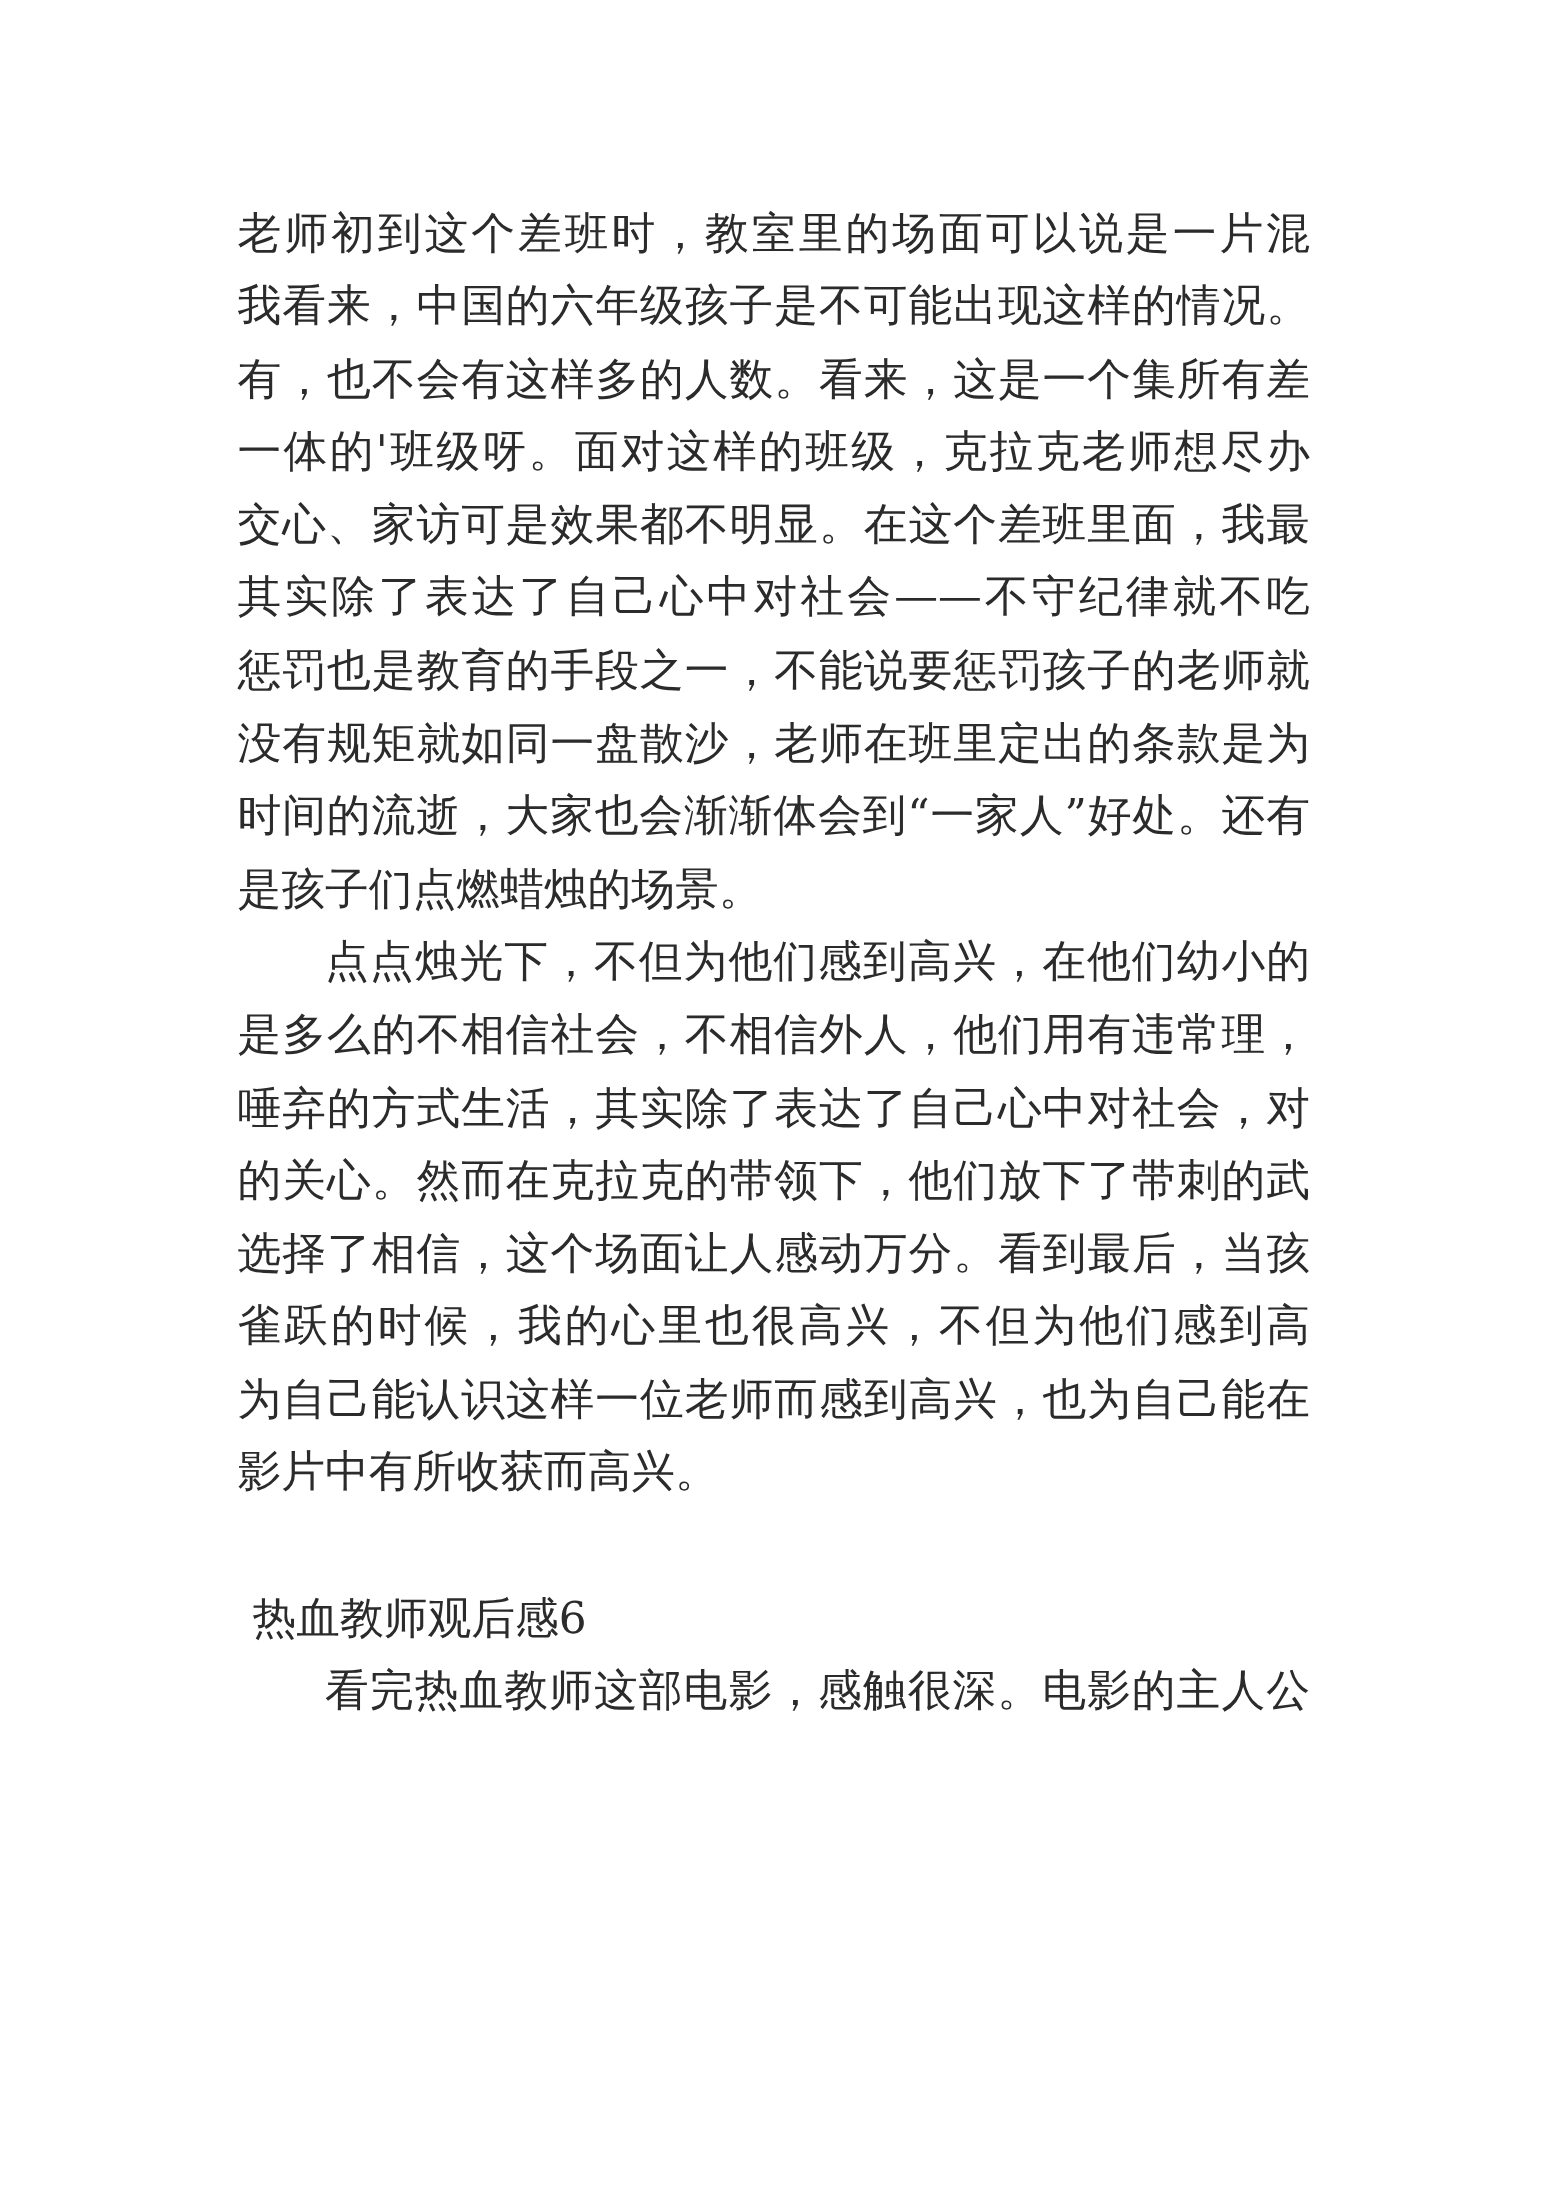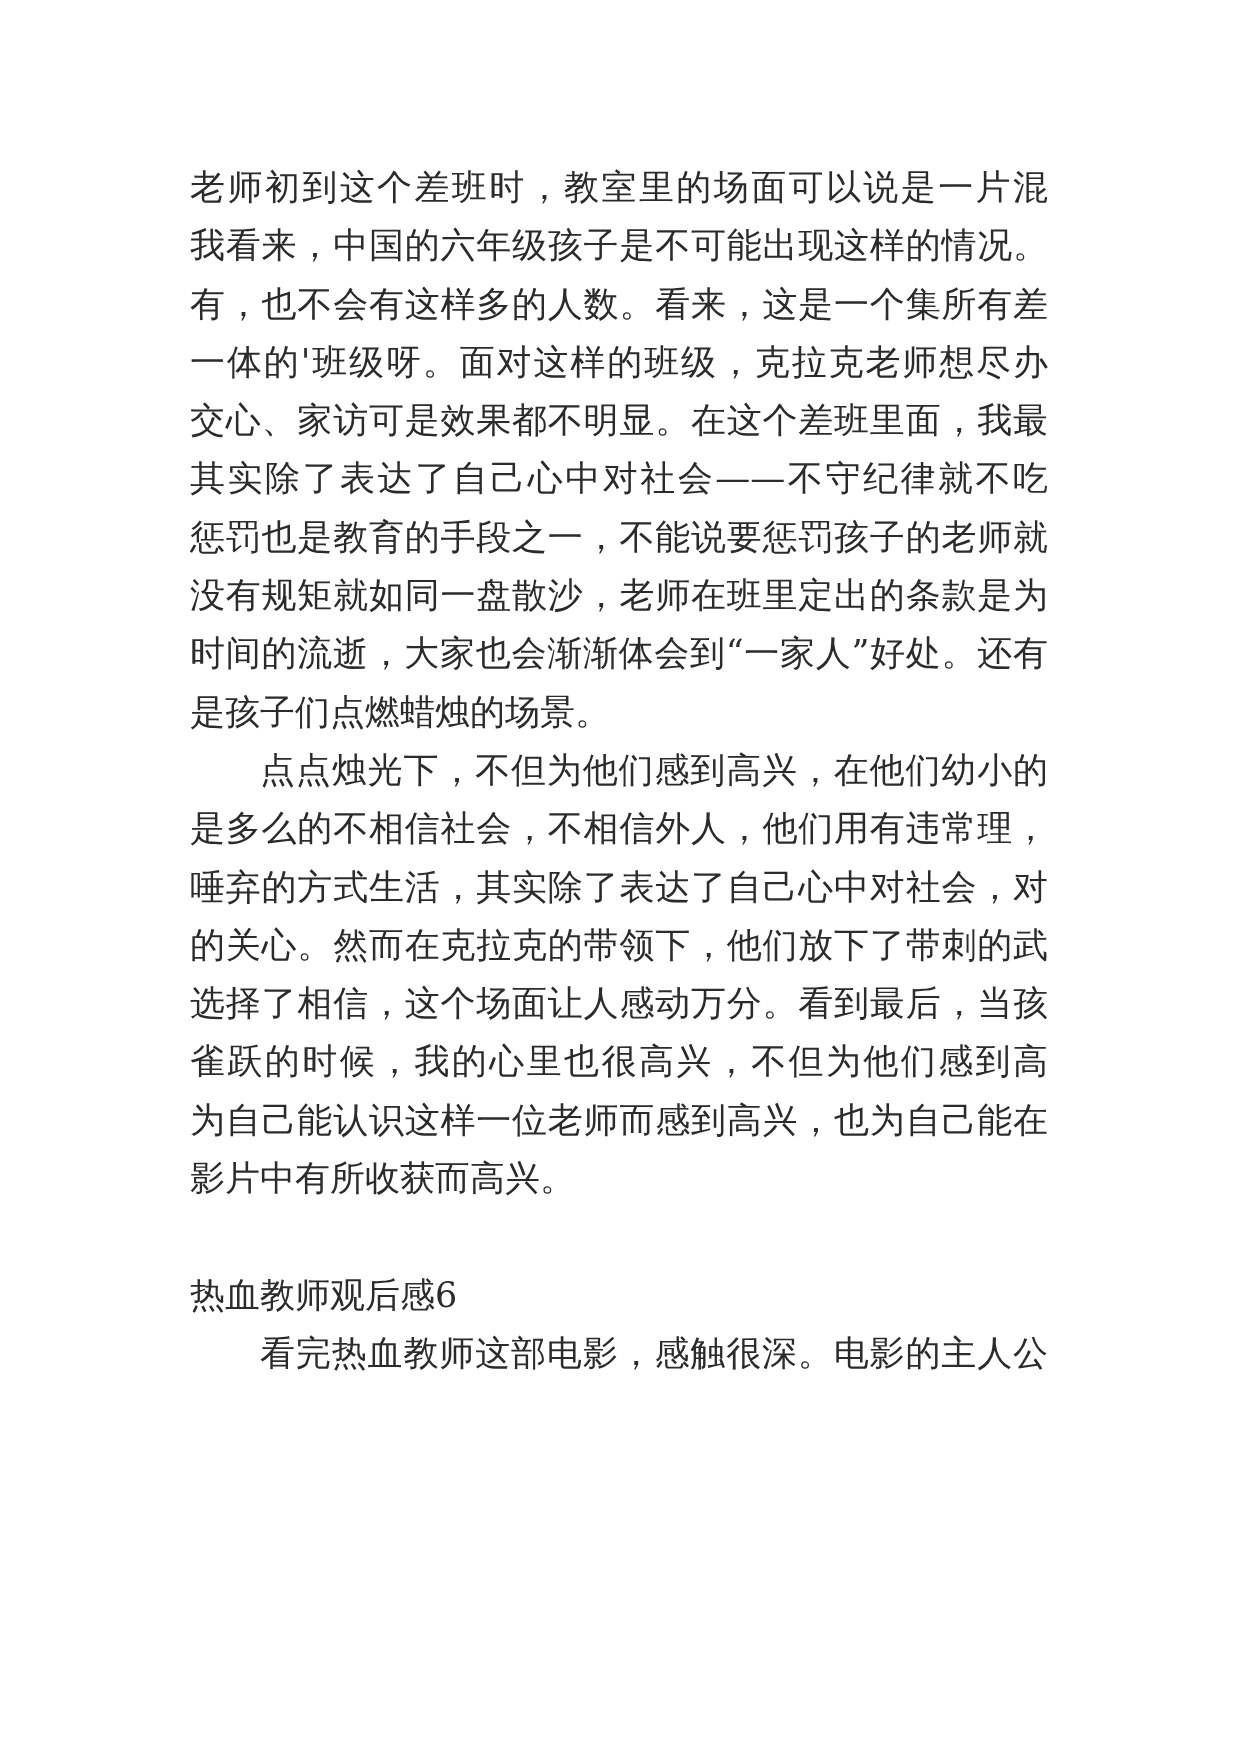--- a/index.html
+++ b/index.html
@@ -44,20 +44,21 @@
   }
   .line.indent {
     text-indent: 2em;
   }
   .spacer-line {
     height: 58.3px;
   }
   .heading .line {
     text-align: left;
     text-align-last: left;
+    margin-left: 12px;
   }
 </style>
 </head>
 <body>
 
 <div class="page" style="background: rgb(255, 255, 255);">
   <div class="text-area" id="text-area" style="color: rgb(43, 43, 43);">
       <div class="para">
         <div class="line">老师初到这个差班时，教室里的场面可以说是一片混乱。在</div>
         <div class="line">我看来，中国的六年级孩子是不可能出现这样的情况。即使</div>

